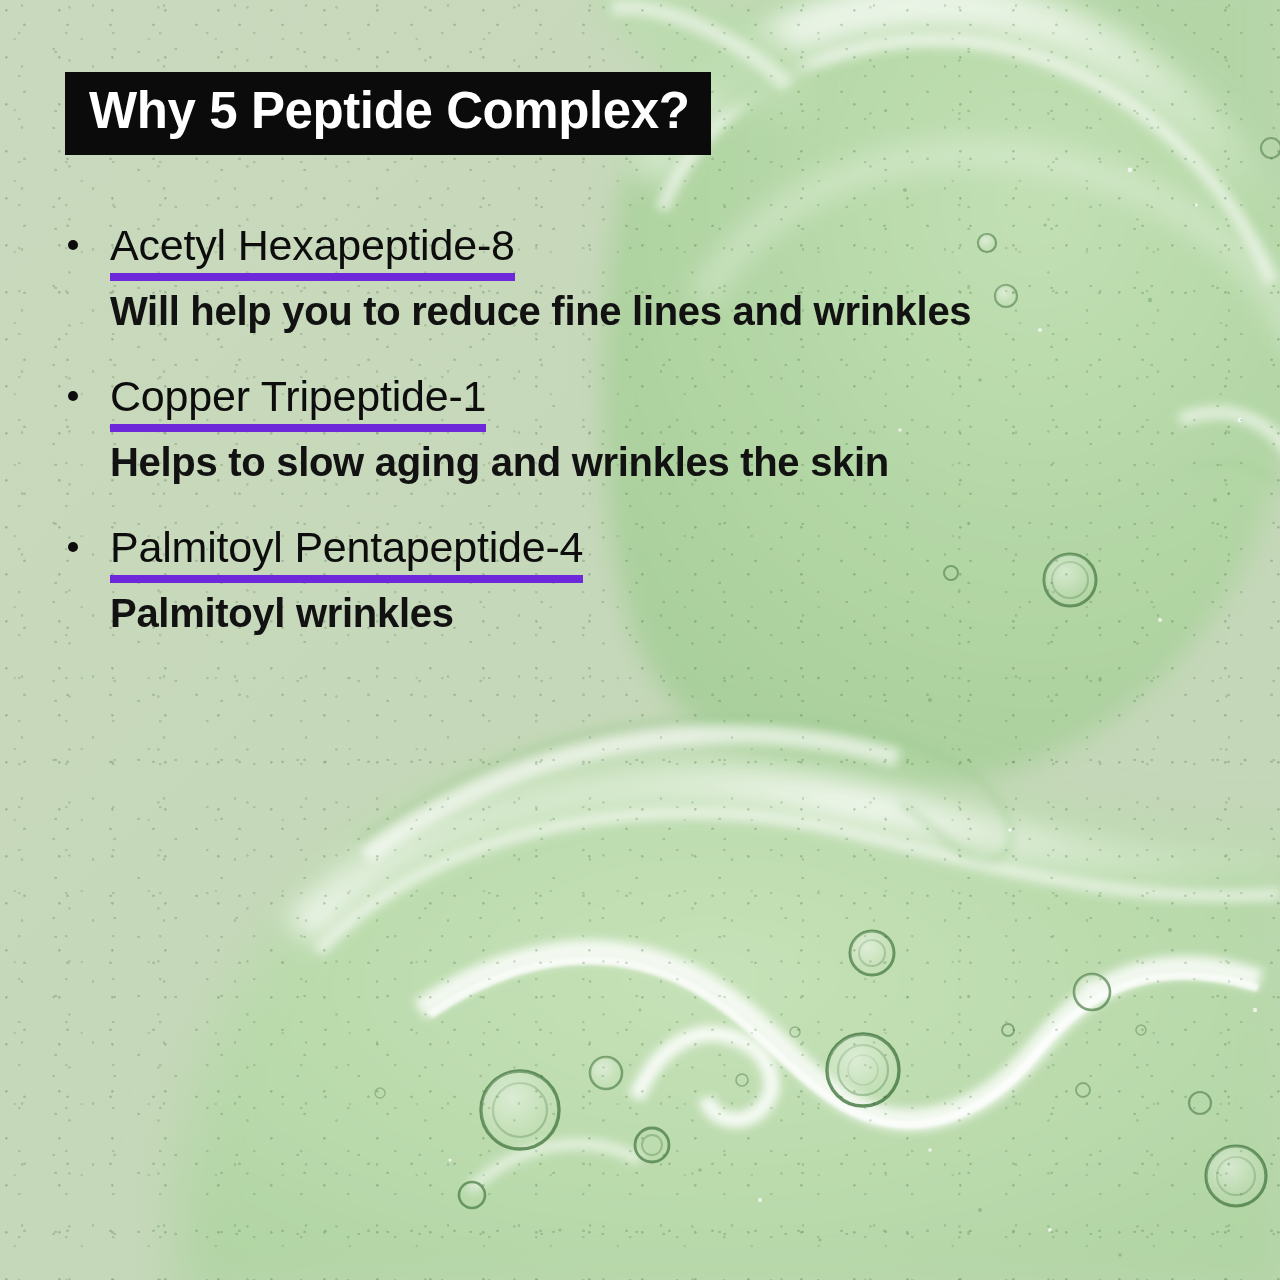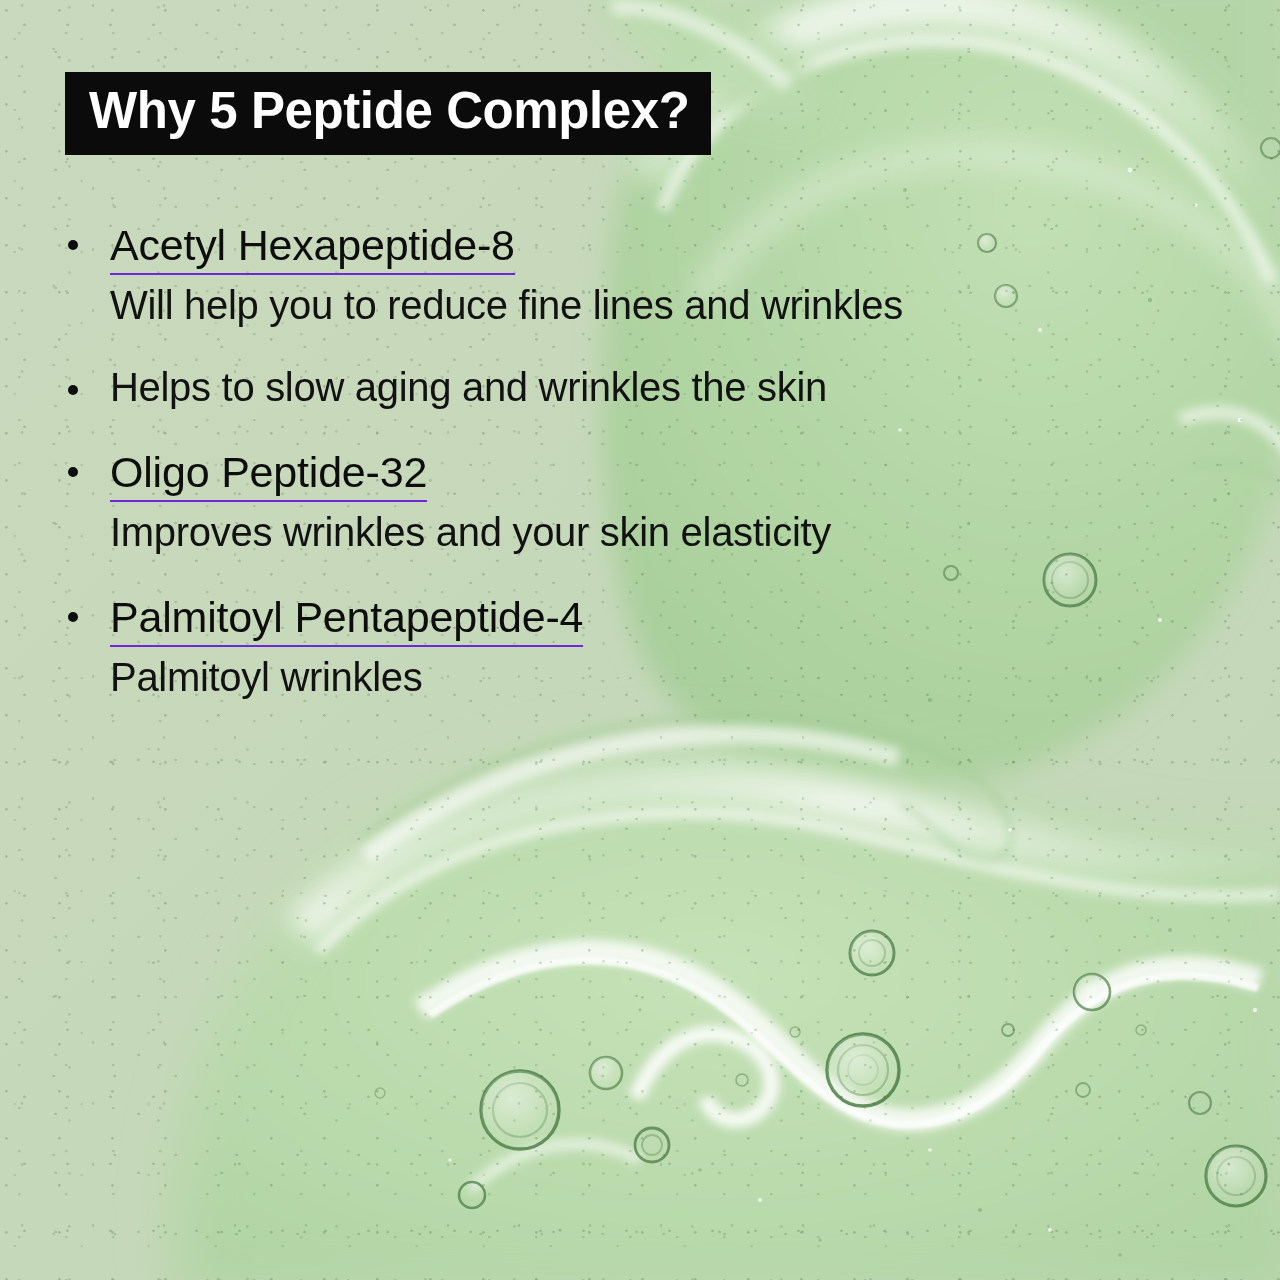--- a/index.html
+++ b/index.html
@@ -99,29 +99,29 @@
   }
 
   .bullet-head {
     margin-left: 110px;
     font-size: 43px;
     font-weight: 400;
     color: #0d0d0d;
     letter-spacing: -0.2px;
     line-height: 1.26;
     display: inline-block;
-    border-bottom: 2px solid #6d28d9;
+    border-bottom: 8px solid #6d28d9;
     padding-bottom: 1px;
   }
 
   .bullet-desc {
     margin-left: 110px;
     margin-top: 6px;
     font-size: 40px;
-    font-weight: 400;
+    font-weight: 700;
     color: #121212;
     letter-spacing: -0.3px;
     line-height: 1.22;
   }
 </style>
 </head>
 <body>
 
 <div id="poster">
 
@@ -342,28 +342,24 @@
     <div class="bullet-list">
 
       <div class="bullet-item">
         <span class="bullet-dot"></span>
         <div><span class="bullet-head">Acetyl Hexapeptide-8</span></div>
         <div class="bullet-desc">Will help you to reduce fine lines and wrinkles</div>
       </div>
 
       <div class="bullet-item">
         <span class="bullet-dot"></span>
+        <div><span class="bullet-head">Copper Tripeptide-1</span></div>
         <div class="bullet-desc">Helps to slow aging and wrinkles the skin</div>
       </div>
 
-      <div class="bullet-item">
-        <span class="bullet-dot"></span>
-        <div><span class="bullet-head">Oligo Peptide-32</span></div>
-        <div class="bullet-desc">Improves wrinkles and your skin elasticity</div>
-      </div>
 
 
       <div class="bullet-item">
         <span class="bullet-dot"></span>
         <div><span class="bullet-head">Palmitoyl Pentapeptide-4</span></div>
         <div class="bullet-desc">Palmitoyl wrinkles</div>
       </div>
 
     </div>
   </div>

